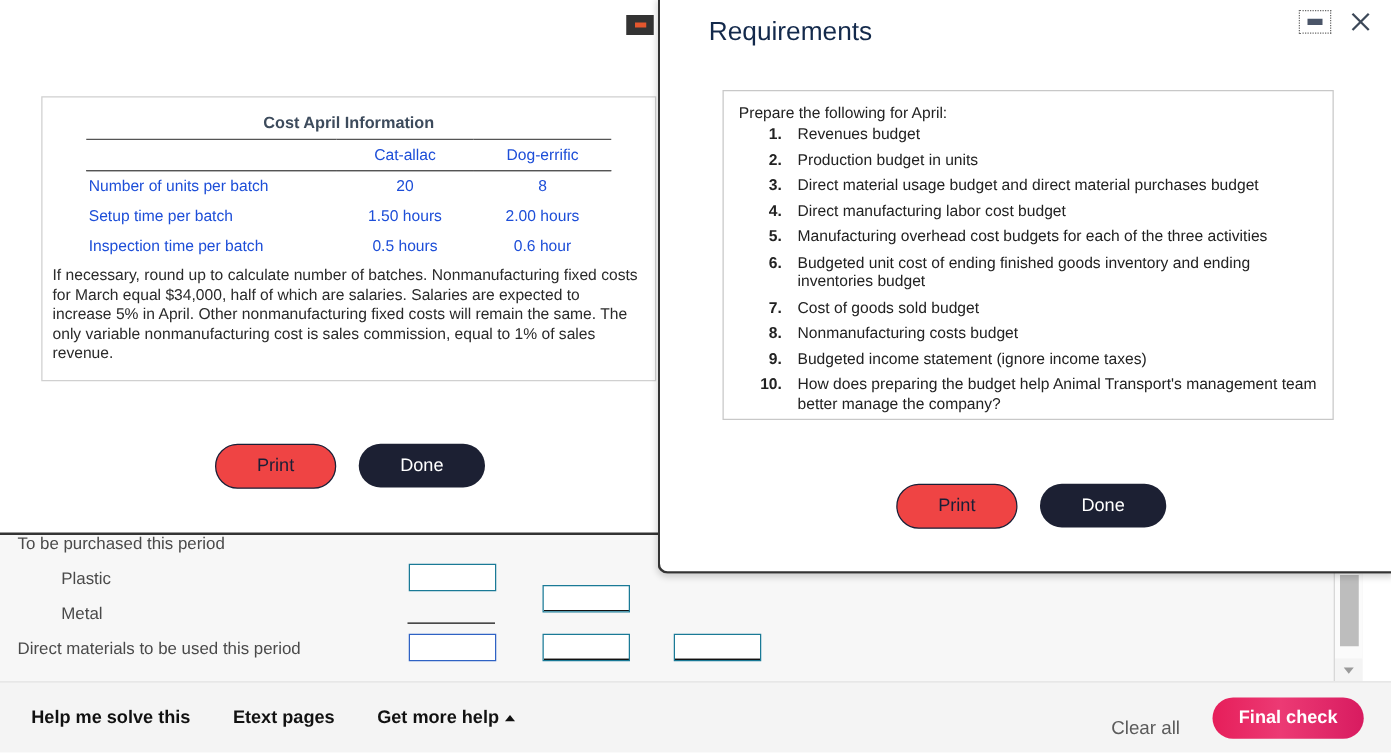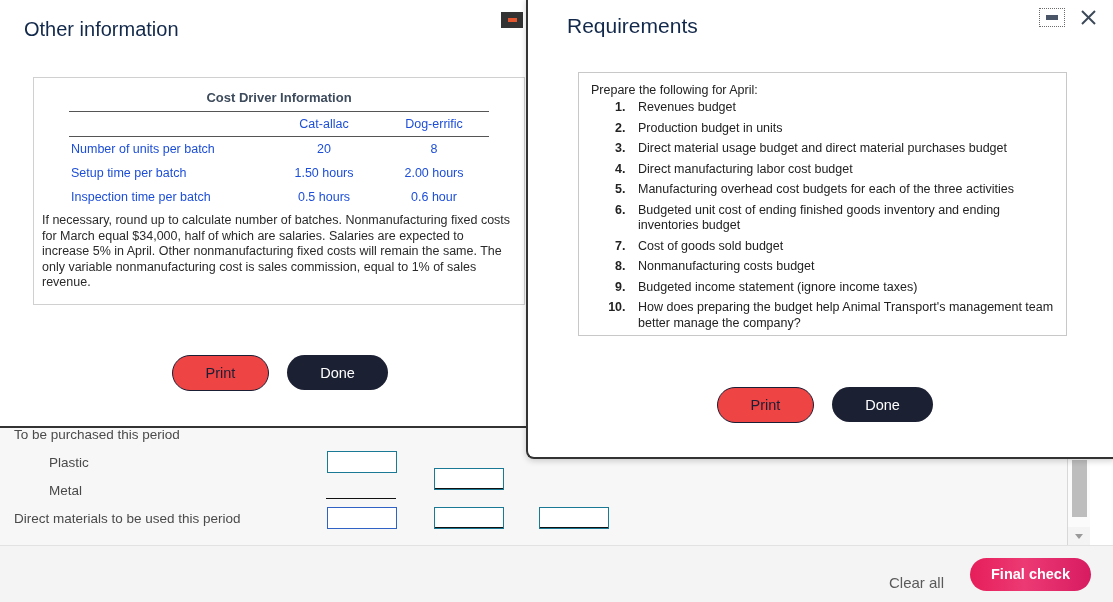--- a/index.html
+++ b/index.html
@@ -335,28 +335,27 @@
         <div class="sb-thumb"></div>
       </div>
       <div class="sb-down">
         <span class="arrow"></span>
       </div>
     </div>
   </div>
 
   <div class="dlg-other">
 
-    <div class="dlg-title">Other information</div>
 
     <div class="minbtn-other">
       <span class="dash"></span>
     </div>
 
     <div class="exhibit">
-      <div class="ex-title">Cost Driver Information</div>
+      <div class="ex-title">Cost April Information</div>
 
       <table class="ex-table">
         <thead>
           <tr class="hdr">
             <th class="lbl" style="width:200px;"></th>
             <th>Cat-allac</th>
             <th>Dog-errific</th>
           </tr>
         </thead>
         <tbody>
@@ -419,19 +418,31 @@
       </ol>
     </div>
 
     <div class="btnrow" style="left:189px; top:389px;">
       <div class="pill outline">Print</div>
       <div class="pill solid">Done</div>
     </div>
   </div>
 
   <div class="footer">
+    <div class="footer-left">
+      <span class="foot-link">
+        <span>Help me solve this</span>
+      </span>
+      <span class="foot-link">
+        <span>Etext pages</span>
+      </span>
+      <span class="foot-link">
+        <span>Get more help</span>
+        <span class="caret-up"></span>
+      </span>
+    </div>
     <div class="footer-right">
       <span class="clear-all">Clear all</span>
       <span class="final-check">Final check</span>
     </div>
   </div>
 
 </div>
 
 </body></html>

